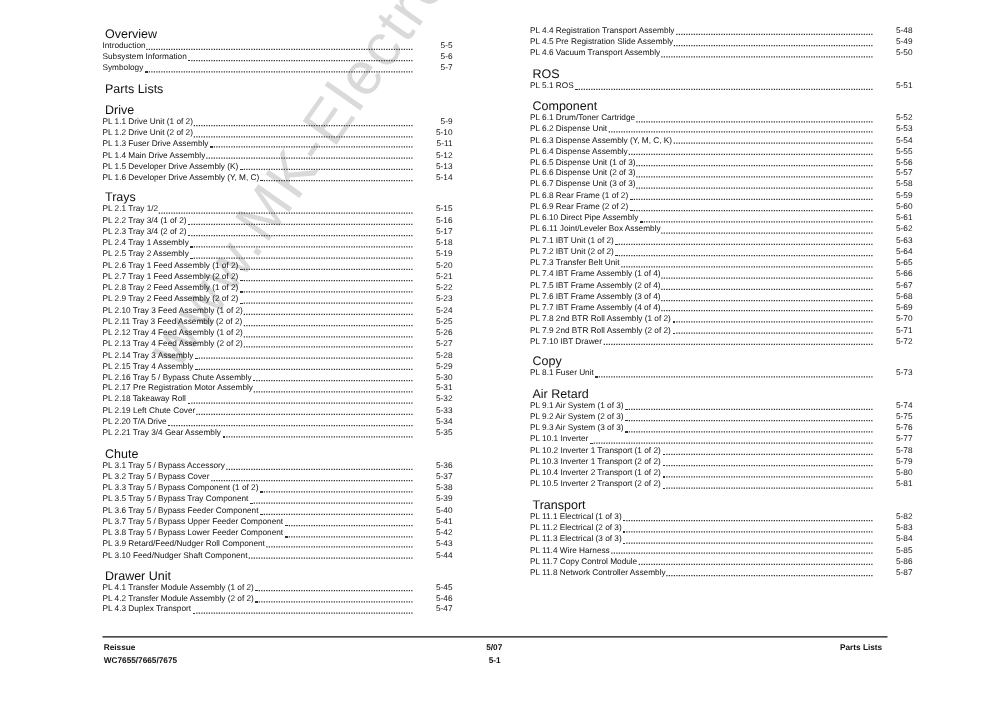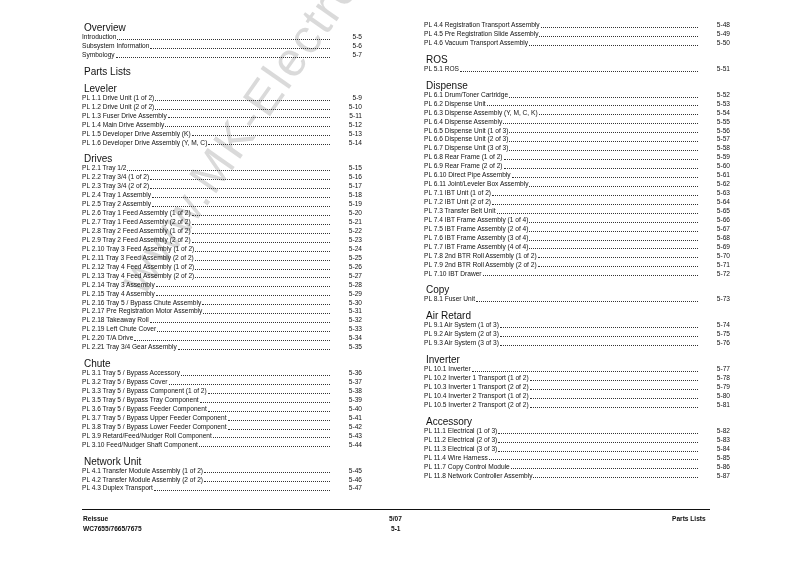--- a/index.html
+++ b/index.html
@@ -44,21 +44,21 @@
         <span class="lbl">Subsystem Information</span>
         <span class="dots"></span>
         <span class="pg">5-6</span>
       </div>
       <div class="row">
         <span class="lbl">Symbology</span>
         <span class="dots"></span>
         <span class="pg">5-7</span>
       </div>
       <div class="heading spaced">Parts Lists</div>
-      <div class="heading spaced">Leveler</div>
+      <div class="heading spaced">Drive</div>
       <div class="row">
         <span class="lbl">PL 1.1 Drive Unit (1 of 2)</span>
         <span class="dots"></span>
         <span class="pg">5-9</span>
       </div>
       <div class="row">
         <span class="lbl">PL 1.2 Drive Unit (2 of 2)</span>
         <span class="dots"></span>
         <span class="pg">5-10</span>
       </div>
@@ -75,21 +75,21 @@
       <div class="row">
         <span class="lbl">PL 1.5 Developer Drive Assembly (K)</span>
         <span class="dots"></span>
         <span class="pg">5-13</span>
       </div>
       <div class="row">
         <span class="lbl">PL 1.6 Developer Drive Assembly (Y, M, C)</span>
         <span class="dots"></span>
         <span class="pg">5-14</span>
       </div>
-      <div class="heading spaced">Drives</div>
+      <div class="heading spaced">Trays</div>
       <div class="row">
         <span class="lbl">PL 2.1 Tray 1/2</span>
         <span class="dots"></span>
         <span class="pg">5-15</span>
       </div>
       <div class="row">
         <span class="lbl">PL 2.2 Tray 3/4 (1 of 2)</span>
         <span class="dots"></span>
         <span class="pg">5-16</span>
       </div>
@@ -227,21 +227,21 @@
       <div class="row">
         <span class="lbl">PL 3.9 Retard/Feed/Nudger Roll Component</span>
         <span class="dots"></span>
         <span class="pg">5-43</span>
       </div>
       <div class="row">
         <span class="lbl">PL 3.10 Feed/Nudger Shaft Component</span>
         <span class="dots"></span>
         <span class="pg">5-44</span>
       </div>
-      <div class="heading spaced">Network Unit</div>
+      <div class="heading spaced">Drawer Unit</div>
       <div class="row">
         <span class="lbl">PL 4.1 Transfer Module Assembly (1 of 2)</span>
         <span class="dots"></span>
         <span class="pg">5-45</span>
       </div>
       <div class="row">
         <span class="lbl">PL 4.2 Transfer Module Assembly (2 of 2)</span>
         <span class="dots"></span>
         <span class="pg">5-46</span>
       </div>
@@ -266,21 +266,21 @@
         <span class="lbl">PL 4.6 Vacuum Transport Assembly</span>
         <span class="dots"></span>
         <span class="pg">5-50</span>
       </div>
       <div class="heading spaced">ROS</div>
       <div class="row">
         <span class="lbl">PL 5.1 ROS</span>
         <span class="dots"></span>
         <span class="pg">5-51</span>
       </div>
-      <div class="heading spaced">Dispense</div>
+      <div class="heading spaced">Component</div>
       <div class="row">
         <span class="lbl">PL 6.1 Drum/Toner Cartridge</span>
         <span class="dots"></span>
         <span class="pg">5-52</span>
       </div>
       <div class="row">
         <span class="lbl">PL 6.2 Dispense Unit</span>
         <span class="dots"></span>
         <span class="pg">5-53</span>
       </div>
@@ -394,21 +394,20 @@
       <div class="row">
         <span class="lbl">PL 9.2 Air System (2 of 3)</span>
         <span class="dots"></span>
         <span class="pg">5-75</span>
       </div>
       <div class="row">
         <span class="lbl">PL 9.3 Air System (3 of 3)</span>
         <span class="dots"></span>
         <span class="pg">5-76</span>
       </div>
-      <div class="heading spaced">Inverter</div>
       <div class="row">
         <span class="lbl">PL 10.1 Inverter</span>
         <span class="dots"></span>
         <span class="pg">5-77</span>
       </div>
       <div class="row">
         <span class="lbl">PL 10.2 Inverter 1 Transport (1 of 2)</span>
         <span class="dots"></span>
         <span class="pg">5-78</span>
       </div>
@@ -420,21 +419,21 @@
       <div class="row">
         <span class="lbl">PL 10.4 Inverter 2 Transport (1 of 2)</span>
         <span class="dots"></span>
         <span class="pg">5-80</span>
       </div>
       <div class="row">
         <span class="lbl">PL 10.5 Inverter 2 Transport (2 of 2)</span>
         <span class="dots"></span>
         <span class="pg">5-81</span>
       </div>
-      <div class="heading spaced">Accessory</div>
+      <div class="heading spaced">Transport</div>
       <div class="row">
         <span class="lbl">PL 11.1 Electrical (1 of 3)</span>
         <span class="dots"></span>
         <span class="pg">5-82</span>
       </div>
       <div class="row">
         <span class="lbl">PL 11.2 Electrical (2 of 3)</span>
         <span class="dots"></span>
         <span class="pg">5-83</span>
       </div>

